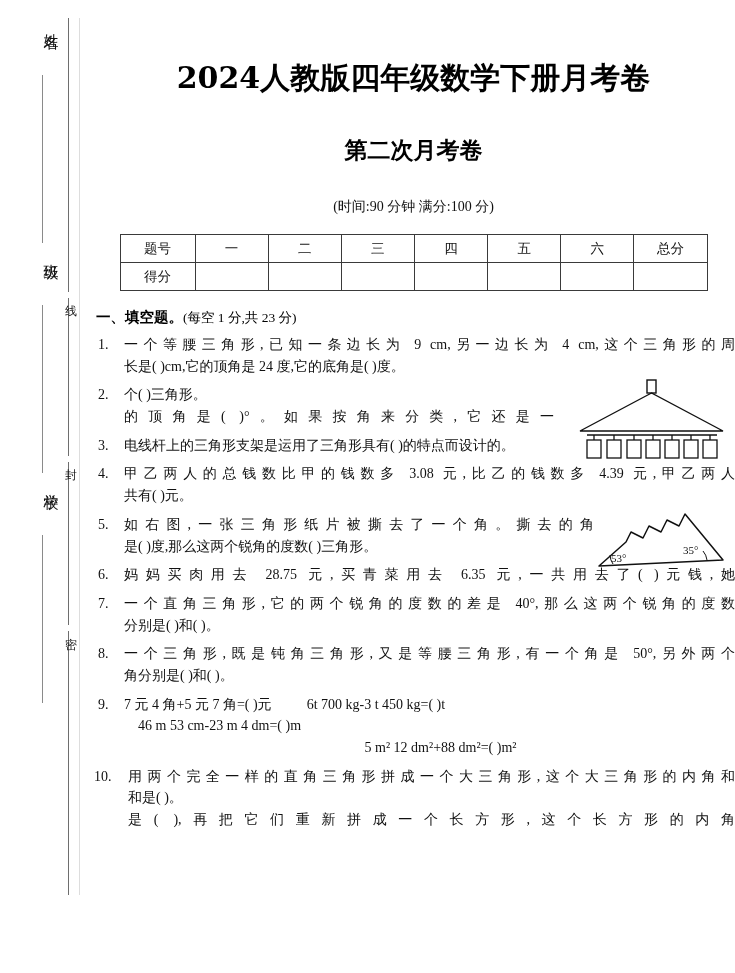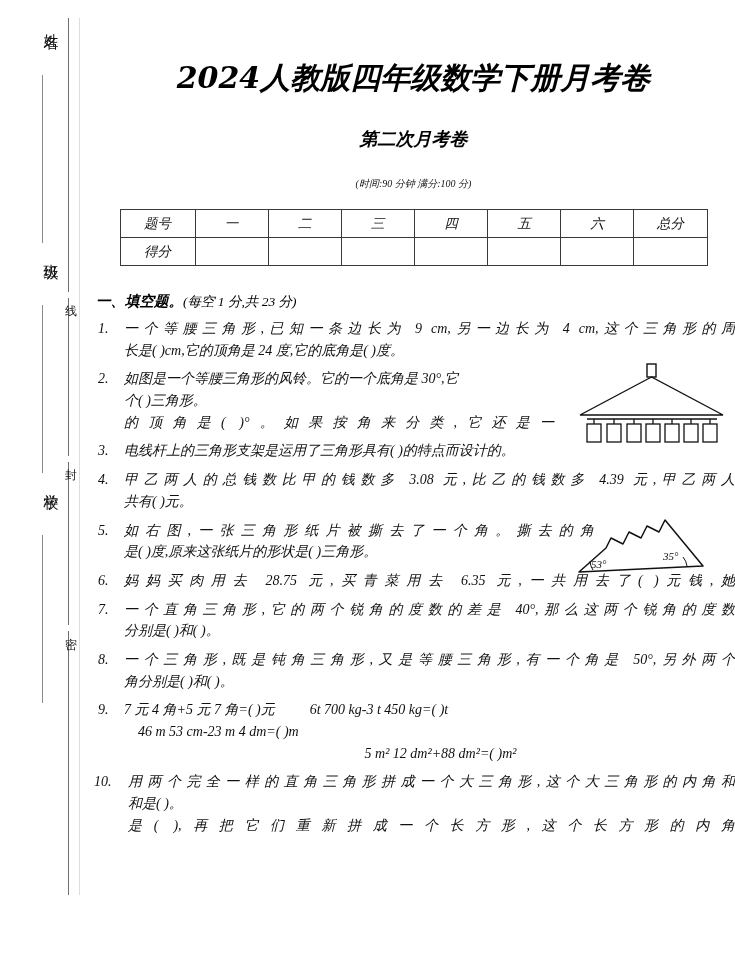--- a/index.html
+++ b/index.html
@@ -66,47 +66,46 @@
     color: #111;
   }
 
   
   #sheet {
     position: absolute;
     left: 92px;
     top: 0;
     width: 643px;
     height: 973px;
-    font-style: italic;
   }
 
   #title-main {
     margin: 0;
     padding-top: 58px;
     text-align: center;
     font-size: 30px;
     font-weight: bold;
     letter-spacing: 0px;
     font-family: "DejaVu Serif", "Liberation Serif", serif;
     color: #000;
   }
   #title-sub {
-    margin: 2px;
+    margin: 10px;
     padding-top: 26px;
     text-align: center;
-    font-size: 18px;
+    font-size: 23px;
     font-weight: bold;
     font-family: "DejaVu Serif", "Liberation Serif", serif;
     color: #000;
   }
   #exam-meta {
     margin: 4px;
     padding-top: 22px;
     text-align: center;
-    font-size: 10px;
+    font-size: 14px;
     color: #111;
   }
 
   
   #score-table-wrap {
     margin: 18px auto 12px auto;
     width: 588px;
   }
   table.score-table {
     border-collapse: collapse;
@@ -118,21 +117,21 @@
     height: 25px;
     text-align: center;
     vertical-align: middle;
     font-size: 13.5px;
     color: #111;
   }
   table.score-table td.head-cell { width: 72px; }
 
   
   #section-one {
-    margin-top: 26px;
+    margin-top: 17px;
     padding-left: 4px;
     font-size: 14px;
   }
   .section-heading {
     font-size: 14.5px;
     font-weight: bold;
     letter-spacing: 0px;
     margin-bottom: 4px;
     color: #000;
   }
@@ -163,21 +162,21 @@
     text-align: justify;
     text-align-last: justify;
   }
   .qbody-narrow { width: 430px; }
 
   
   .fig {
     position: absolute;
   }
   #fig-windbell { right: 8px; top: -6px; }
-  #fig-torn { right: 20px; top: -4px; text-align: center; }
+  #fig-torn { right: 0; top: -4px; text-align: center; }
 </style>
 </head>
 <body>
 
 <div id="seal-margin">
   <div class="vline main"></div>
   <div class="vline ghost"></div>
 
   <div class="side-label" style="top:22px;">姓名</div>
   <div class="side-rule" style="top:75px;height:168px;"></div>
@@ -234,21 +233,20 @@
 
     <div class="q">
       <span class="qnum">1.</span>
       <span class="qline just">一个等腰三角形,已知一条边长为 9 cm,另一边长为 4 cm,这个三角形的周</span>
       <span class="qline">长是(        )cm,它的顶角是 24 度,它的底角是(        )度。</span>
     </div>
 
     <div class="q">
       <span class="qnum">2.</span>
       <div class="qbody-narrow">
-        <span class="qline">如图是一个等腰三角形的风铃。它的一个底角是 30°,它</span>
         <span class="qline">个(        )三角形。</span>
         <span class="qline just">的顶角是(        )°。如果按角来分类,它还是一</span>
       </div>
       <div class="fig" id="fig-windbell">
         <svg width="150" height="82" viewBox="0 0 150 82" xmlns="http://www.w3.org/2000/svg">
 
           <rect x="70" y="2" width="9" height="13" fill="none" stroke="#111" stroke-width="1.4"></rect>
 
           <path d="M74.5 15 L3 53 L146 53 Z" fill="none" stroke="#111" stroke-width="1.4"></path>
 
@@ -282,21 +280,21 @@
     <div class="q">
       <span class="qnum">4.</span>
       <span class="qline just">甲乙两人的总钱数比甲的钱数多 3.08 元,比乙的钱数多 4.39 元,甲乙两人</span>
       <span class="qline">共有(        )元。</span>
     </div>
 
     <div class="q">
       <span class="qnum">5.</span>
       <div class="qbody-narrow" style="width:470px;">
         <span class="qline just">如右图,一张三角形纸片被撕去了一个角。撕去的角</span>
-        <span class="qline">是(      )度,原来这张纸片的形状是(        )三角形。</span>
+        <span class="qline">是(      )度,那么这两个锐角的度数(        )三角形。</span>
       </div>
       <div class="fig" id="fig-torn">
         <svg width="140" height="64" viewBox="0 0 140 64" xmlns="http://www.w3.org/2000/svg">
 
           <path d="M4 56 L128 50 L90 4 L84 16 L72 10 L66 22 L54 16 L48 28 L36 22 L31 32 Z" fill="none" stroke="#111" stroke-width="1.5" stroke-linejoin="round"></path>
 
           <path d="M18 54 A16 16 0 0 1 15 45" fill="none" stroke="#111" stroke-width="1"></path>
           <path d="M112 50 A17 17 0 0 0 108 41" fill="none" stroke="#111" stroke-width="1"></path>
           <text x="16" y="52" font-family="Liberation Serif, serif" font-size="11" fill="#111">53°</text>
           <text x="88" y="44" font-family="Liberation Serif, serif" font-size="11" fill="#111">35°</text>

